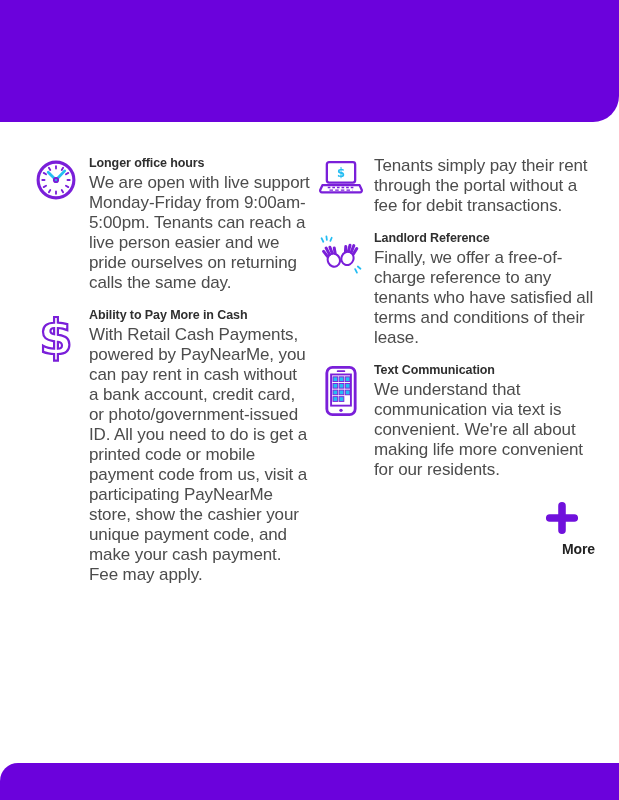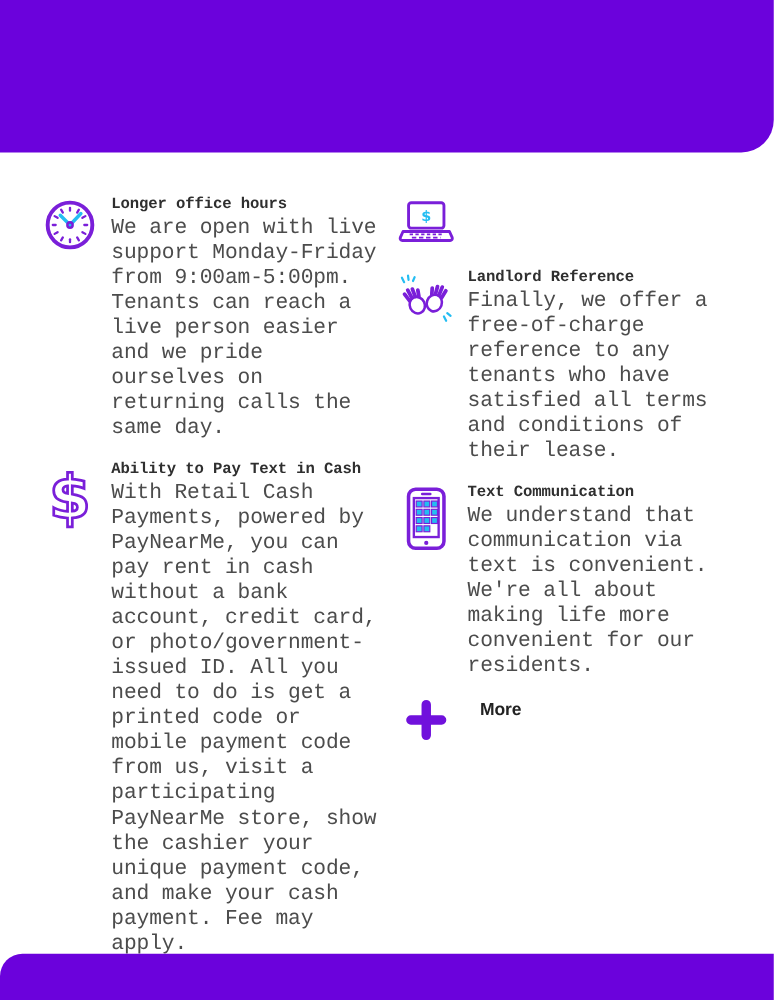--- a/index.html
+++ b/index.html
@@ -26,34 +26,34 @@
     width:562px;
     display:flex; gap:8px;
   }
   .col { width:277px; }
   .feature { display:flex; margin-bottom:15px; }
   .icon-box {
     flex:0 0 46px; width:46px; margin-right:10px;
     display:flex; justify-content:center; align-items:flex-start;
     padding-top:2px;
   }
-  .ftext { flex:1; min-width:0;font-family:Liberation Mono, monospace; }
+  .ftext { flex:1; min-width:0; }
   .ftext h3 {
     margin:0 0 2px 0;
     font-size:12.5px; line-height:1.18; font-weight:bold;
     color:var(--heading); letter-spacing:-0.1px;
   }
   .ftext p {
     margin:0;
     font-size:17px; line-height:1.18;
     color:var(--body); letter-spacing:-0.1px;
   }
   .more-row {
-    display:flex; align-items:flex-start;
-    margin-top:6px; cursor:pointer;
+    display:flex; align-items:flex-end;
+    margin-top:6px; cursor:pointer;flex-direction:column;
   }
   .more-row .icon-box { padding-top:0; align-items:center; }
   .more-label {
     font-size:14px; font-weight:bold; color:#222222;
     margin-left:10px; letter-spacing:-0.1px;
   }
   svg { display:block; }
   .st-i  { stroke:var(--icon); fill:none; }
   .st-c  { stroke:var(--cyan); fill:none; }
   .fl-i  { fill:var(--icon); }
@@ -108,40 +108,41 @@
       </div>
     </div>
 
     <div class="feature">
       <div class="icon-box">
         <svg width="44" height="56" viewBox="0 0 44 56">
           <text class="dollar-outline" x="22" y="44" text-anchor="middle" font-size="48" stroke-width="2.2">$</text>
         </svg>
       </div>
       <div class="ftext">
-        <h3>Ability to Pay Text in Cash</h3>
+        <h3>Ability to Pay More in Cash</h3>
         <p>With Retail Cash Payments, powered by PayNearMe, you can pay rent in cash without a bank account, credit card, or photo/government-issued ID. All you need to do is get a printed code or mobile payment code from us, visit a participating PayNearMe store, show the cashier your unique payment code, and make your cash payment. Fee may apply.</p>
       </div>
     </div>
 
   </div>
 
   <div class="col">
 
     <div class="feature">
       <div class="icon-box">
         <svg width="48" height="42" viewBox="0 0 52 44">
           <rect class="st-i" x="10" y="3" width="32" height="23" rx="2.5" stroke-width="2.6"></rect>
           <text class="dollar-cyan" x="26" y="19.5" text-anchor="middle" font-size="13">$</text>
           <path class="st-i" stroke-width="2.6" stroke-linejoin="round" d="M5,29 h42 l2.5,5.5 a2,2 0 0 1 -1.9,2.6 h-43.2 a2,2 0 0 1 -1.9,-2.6 z"></path>
           <line class="st-i" x1="11" y1="31.6" x2="41" y2="31.6" stroke-width="1.6" stroke-dasharray="3 2.2"></line>
           <line class="st-i" x1="13" y1="34.6" x2="39" y2="34.6" stroke-width="1.6" stroke-dasharray="4 2.4"></line>
         </svg>
       </div>
       <div class="ftext">
+        <p>Tenants simply pay their rent through the portal without a fee for debit transactions.</p>
       </div>
     </div>
 
     <div class="feature">
       <div class="icon-box">
         <svg width="46" height="44" viewBox="0 0 52 48">
 
           <g class="st-c" stroke-width="2" stroke-linecap="round">
             <line x1="6" y1="9" x2="4" y2="5"></line>
             <line x1="10" y1="7" x2="9.5" y2="3"></line>

